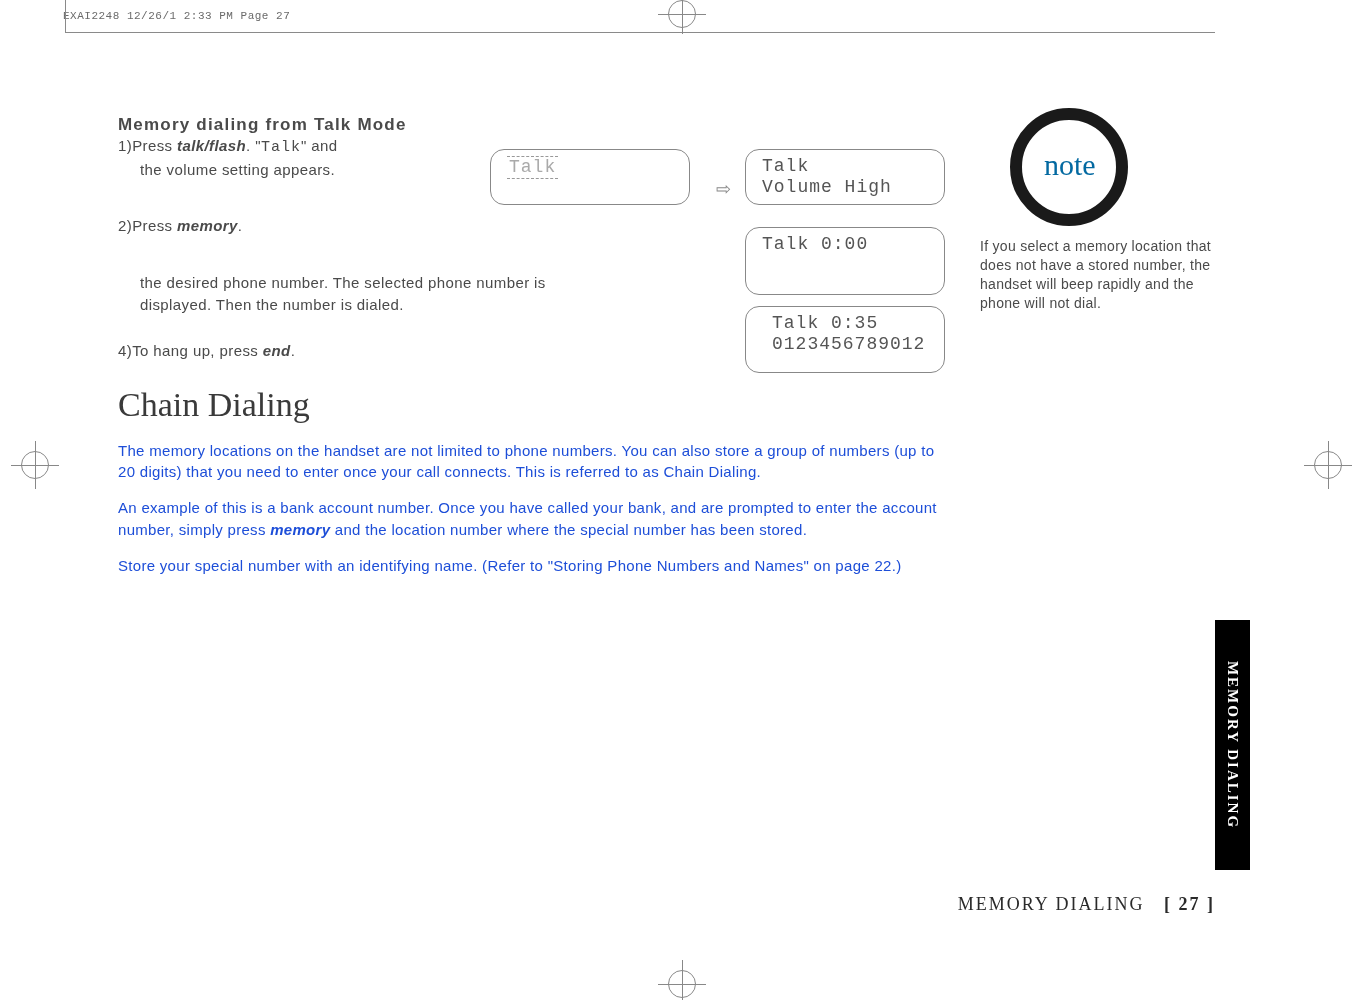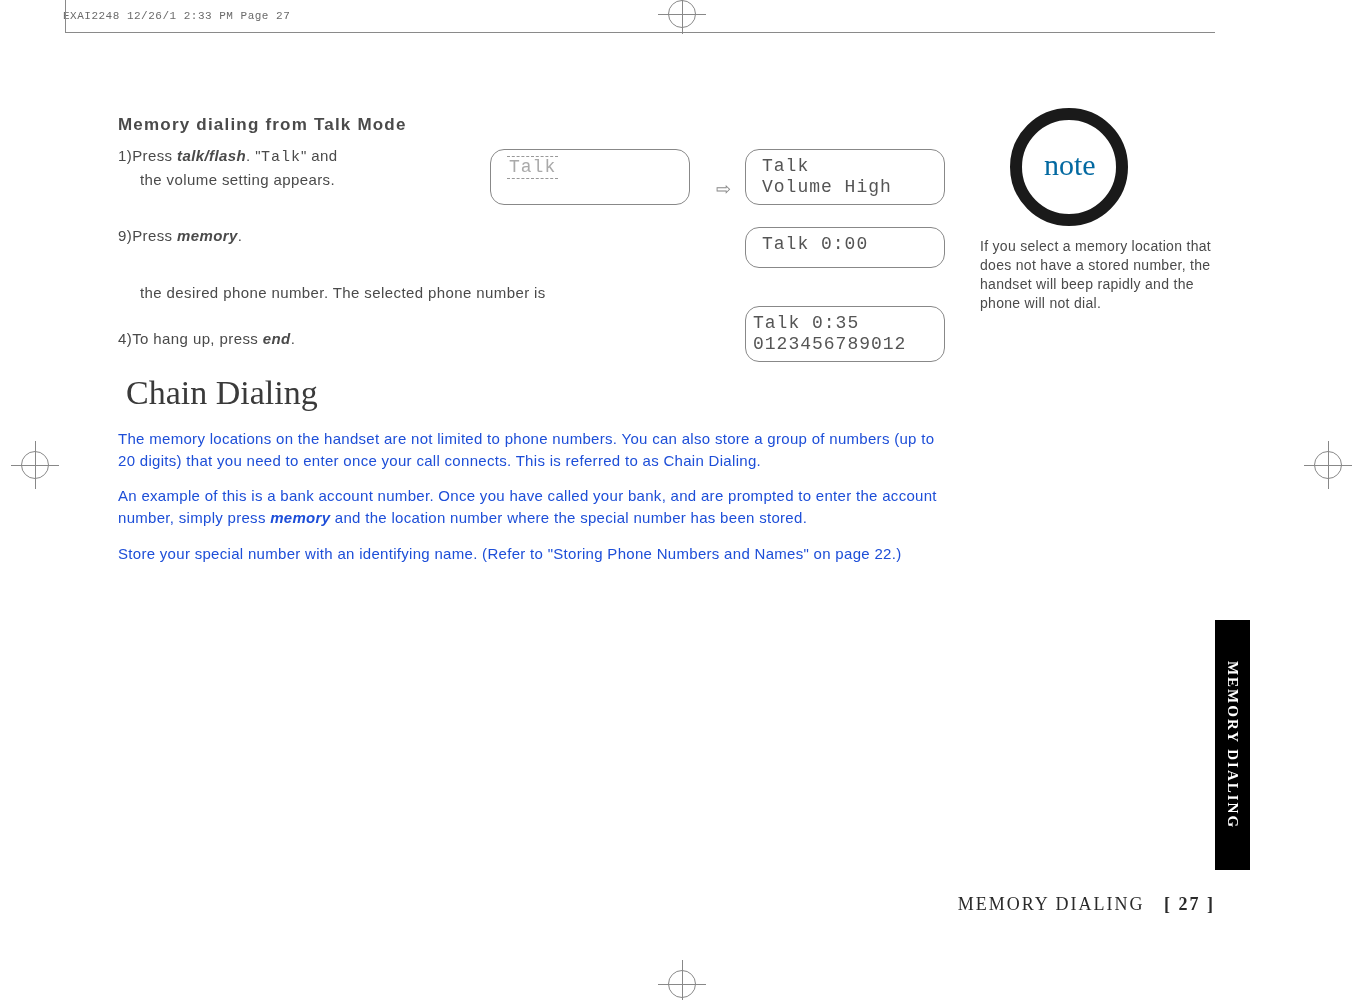--- a/index.html
+++ b/index.html
@@ -38,41 +38,39 @@
     position: absolute;
     left: 118px;
     top: 115px;
     width: 820px;
   }
   .section-title {
     font-size: 17px;
     font-weight: bold;
     letter-spacing: 1.2px;
     color: #4a4a4a;
-    margin-bottom: 10px;
   }
   .step {
     font-size: 15px;
     line-height: 1.45;
     color: #4a4a4a;
     letter-spacing: 0.4px;
     margin-bottom: 24px;
   }
   .step .indent { padding-left: 22px; display:block; }
   .step em.key { font-style: italic; font-weight: bold; }
   .mono { font-family: "Courier New", monospace; letter-spacing: 1px; }
 
   .main-heading {
     font-family: "Times New Roman", Georgia, serif;
     font-size: 34px;
     color: #3a3a3a;
     margin-top: 20px;
     margin-bottom: 16px;
     font-weight: normal;
-    margin-left: 8px;
   }
   .para {
     font-size: 15px;
     line-height: 1.45;
     color: #1d4ed8;
     letter-spacing: 0.3px;
     margin-bottom: 14px;
   }
 
   
@@ -179,25 +177,26 @@
 
 <div class="content">
   <div class="section-title">Memory dialing from Talk Mode</div>
 
   <div class="step" style="width:360px;">
     <span>1)Press </span><em class="key">talk/flash</em><span>. "</span><span class="mono">Talk</span><span>" and</span>
     <span class="indent">the volume setting appears.</span>
   </div>
 
   <div class="step" style="margin-top:34px;">
-    <span>9)Press </span><em class="key">memory</em><span>.</span>
+    <span>2)Press </span><em class="key">memory</em><span>.</span>
   </div>
 
   <div class="step" style="margin-top:36px; width:560px;">
     <span class="indent">the desired phone number. The selected phone number is</span>
+    <span class="indent">displayed. Then the number is dialed.</span>
   </div>
 
   <div class="step" style="margin-top:12px;">
     <span>4)To hang up, press </span><em class="key">end</em><span>.</span>
   </div>
 
   <div class="main-heading">Chain Dialing</div>
 
   <div class="para">The memory locations on the handset are not limited to phone numbers. You can also store a group of numbers (up to 20 digits) that you need to enter once your call connects. This is referred to as Chain Dialing.</div>
   <div class="para">
@@ -207,24 +206,24 @@
 </div>
 
 <div class="lcd" style="left:490px; top:149px; width:200px; height:56px;">
   <span class="dash-tb" style="color:#aaa;"> Talk</span>
 </div>
 <div class="arrow-box" style="left:716px; top:178px;">⇨</div>
 <div class="lcd" style="left:745px; top:149px; width:200px; height:56px;">
   <div> Talk</div>
   <div> Volume High</div>
 </div>
-<div class="lcd" style="left:745px; top:227px; width:200px; height:41px;">
+<div class="lcd" style="left:745px; top:227px; width:200px; height:68px;">
   <div>  Talk   0:00</div>
 </div>
-<div class="lcd" style="left:745px; top:306px; width:200px; height:56px; padding-left:7px;">
+<div class="lcd" style="left:745px; top:306px; width:200px; height:67px; padding-left:26px;">
   <div>  Talk   0:35</div>
   <div>0123456789012</div>
 </div>
 
 <div class="note-ring" style="left:1010px; top:108px;"></div>
 <div class="note-word" style="left:1044px; top:148px;">note</div>
 <div class="note-text" style="left:980px; top:237px;">If you select a memory location that does not have a stored number, the handset will beep rapidly and the phone will not dial.</div>
 
 <div class="side-tab">
   <div class="vtxt">MEMORY DIALING</div>

